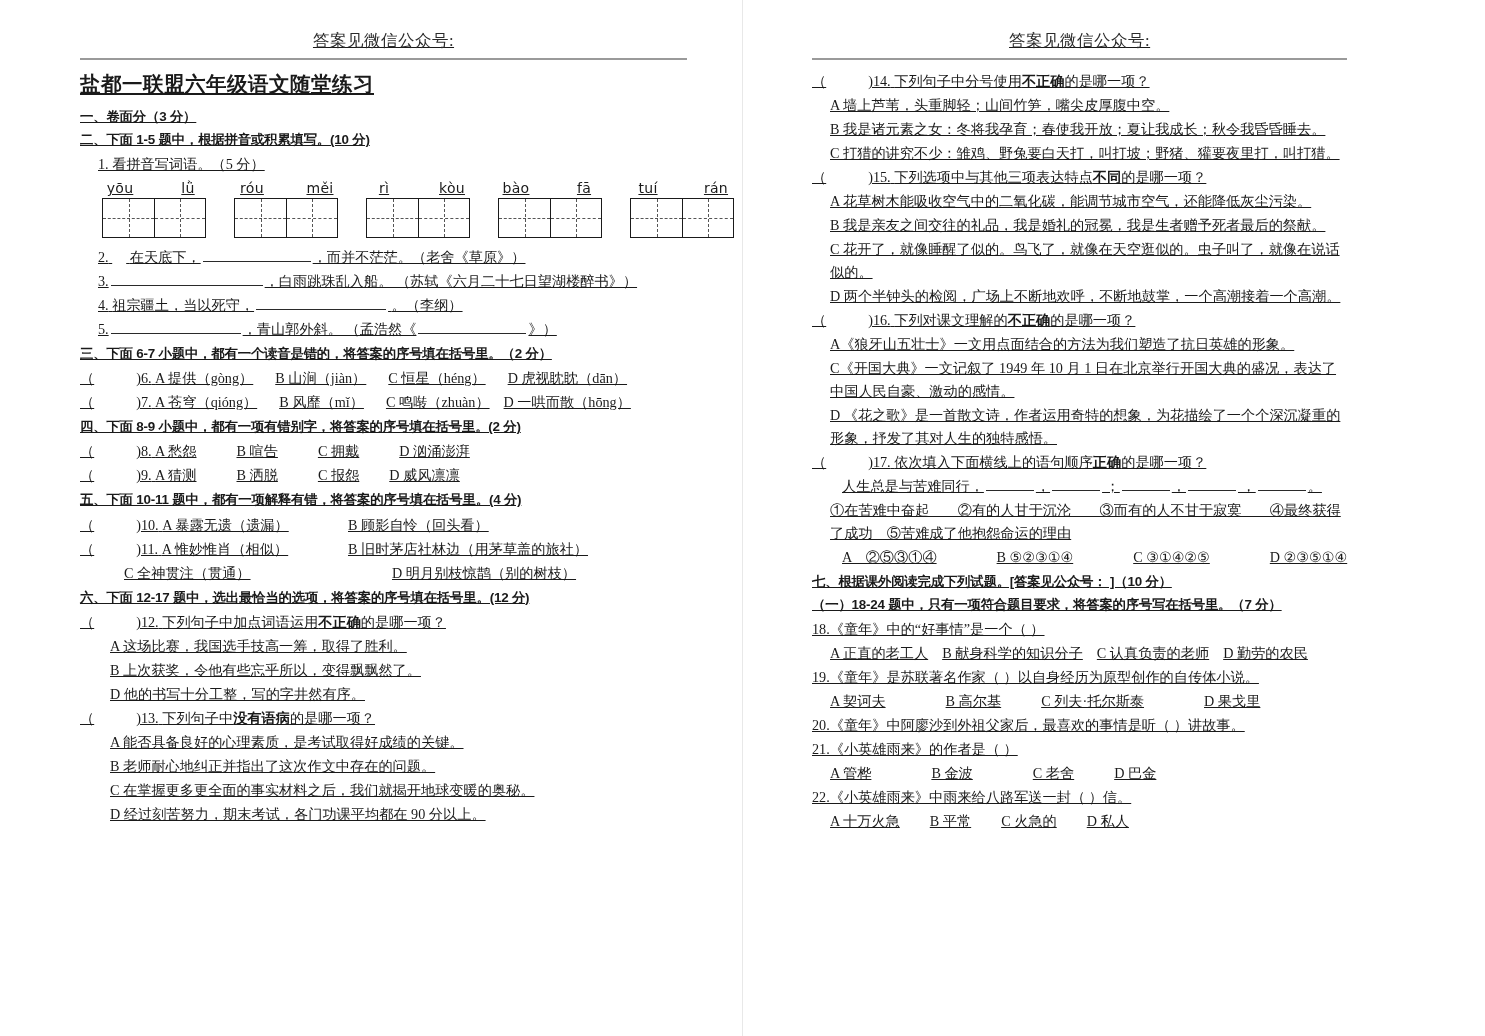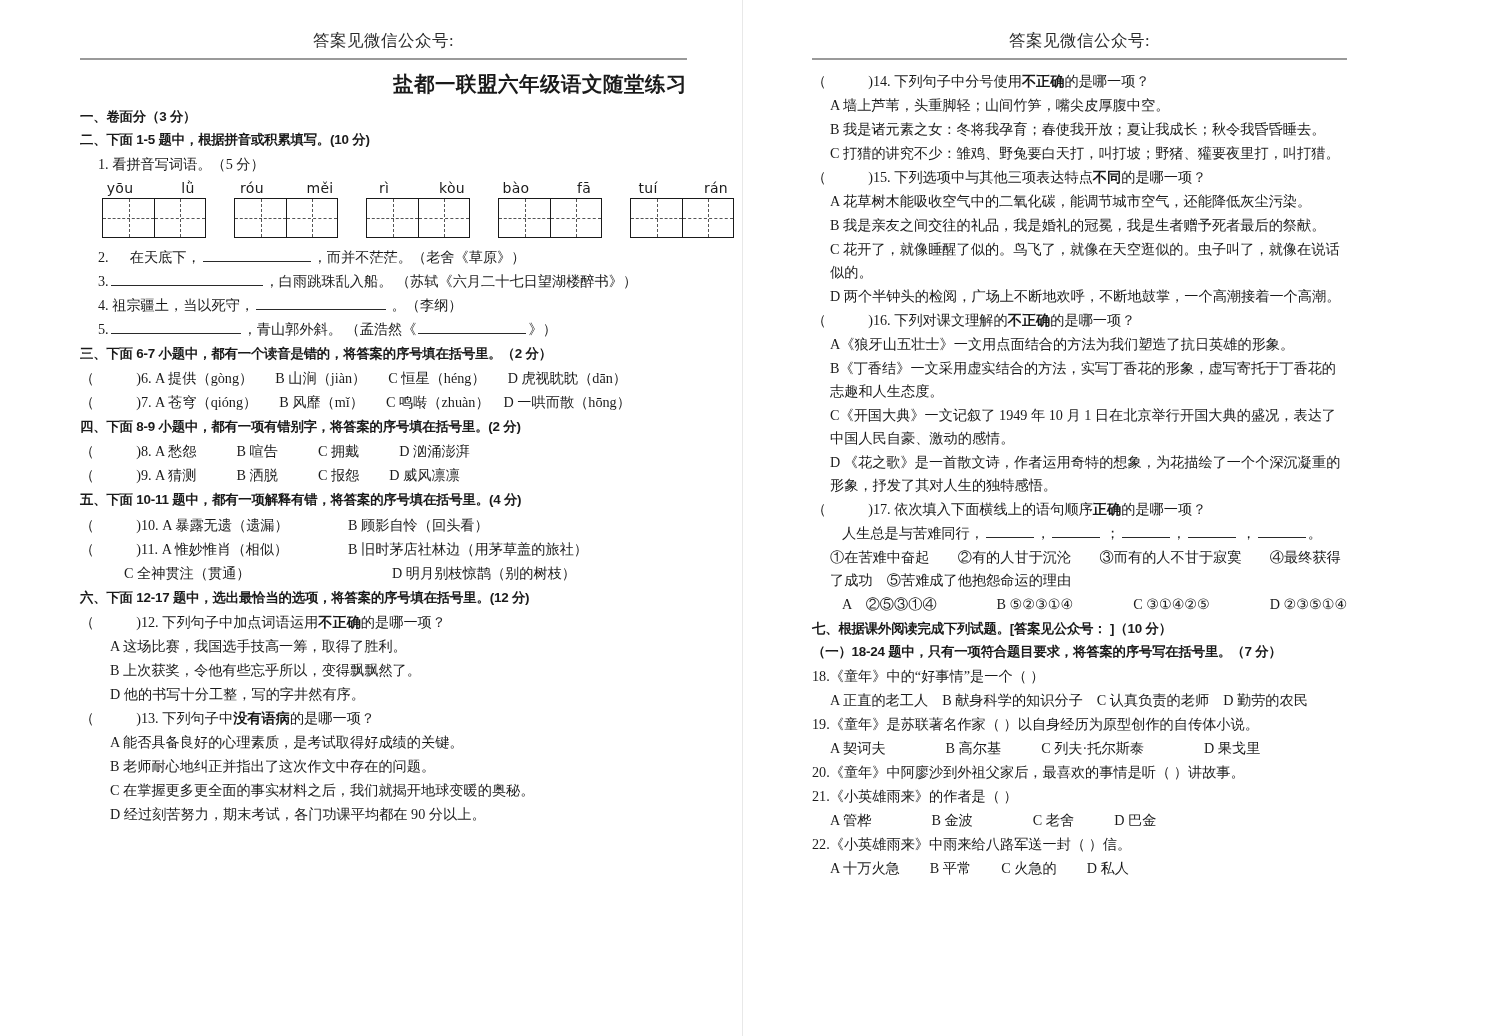--- a/index.html
+++ b/index.html
@@ -12,20 +12,21 @@
     height: 1036px;
     font-family: "Liberation Serif", "DejaVu Serif", serif;
     color: #1a1a1a;
     overflow: hidden;
   }
   .page {
     position: relative;
     width: 1287px;
     height: 1036px;
     display: flex;
+    text-decoration: underline;
   }
   .col {
     position: relative;
     box-sizing: border-box;
   }
   .col-left {
     width: 742px;
     padding: 30px 55px 0 80px;
   }
   .col-right {
@@ -50,21 +51,21 @@
     letter-spacing: 0.5px;
     padding-bottom: 6px;
   }
   .hdr-rule {
     border-top: 2px solid #9a9a9a;
     margin: 0 0 10px 0;
     height: 0;
   }
 
   .doc-title {
-    text-align: right;
+    text-align: left;
     font-size: 20.5px;
     font-weight: bold;
     letter-spacing: 0.5px;
     margin: 9px 0 9px 0;
     font-family: "Liberation Serif", "DejaVu Serif", serif;
   }
 
   
   .sec {
     font-family: "Liberation Sans", "DejaVu Sans", sans-serif;
@@ -341,21 +342,20 @@
     <div class="q indent1">A 花草树木能吸收空气中的二氧化碳，能调节城市空气，还能降低灰尘污染。</div>
     <div class="q indent1">B 我是亲友之间交往的礼品，我是婚礼的冠冕，我是生者赠予死者最后的祭献。</div>
     <div class="q wrap indent1">C 花开了，就像睡醒了似的。鸟飞了，就像在天空逛似的。虫子叫了，就像在说话似的。</div>
     <div class="q indent1">D 两个半钟头的检阅，广场上不断地欢呼，不断地鼓掌，一个高潮接着一个高潮。</div>
 
     <div class="q paren">
       <span>（<span class="gap"></span></span><span>)16.</span>
       <span>下列对课文理解的</span><span class="b">不正确</span><span>的是哪一项？</span>
     </div>
     <div class="q indent1">A《狼牙山五壮士》一文用点面结合的方法为我们塑造了抗日英雄的形象。</div>
-    <div class="q wrap indent1">B《丁香结》一文采用虚实结合的方法，实写丁香花的形象，虚写寄托于丁香花的志趣和人生态度。</div>
     <div class="q wrap indent1">C《开国大典》一文记叙了 1949 年 10 月 1 日在北京举行开国大典的盛况，表达了中国人民自豪、激动的感情。</div>
     <div class="q wrap indent1">D 《花之歌》是一首散文诗，作者运用奇特的想象，为花描绘了一个个深沉凝重的形象，抒发了其对人生的独特感悟。</div>
 
     <div class="q paren">
       <span>（<span class="gap"></span></span><span>)17.</span>
       <span>依次填入下面横线上的语句顺序</span><span class="b">正确</span><span>的是哪一项？</span>
     </div>
     <div class="q indent2">
       <span>人生总是与苦难同行，</span><span class="blank bl-xs"></span>，<span class="blank bl-xs"></span> ；<span class="blank bl-xs"></span>，<span class="blank bl-xs"></span> ，<span class="blank bl-xs"></span>。
     </div>

